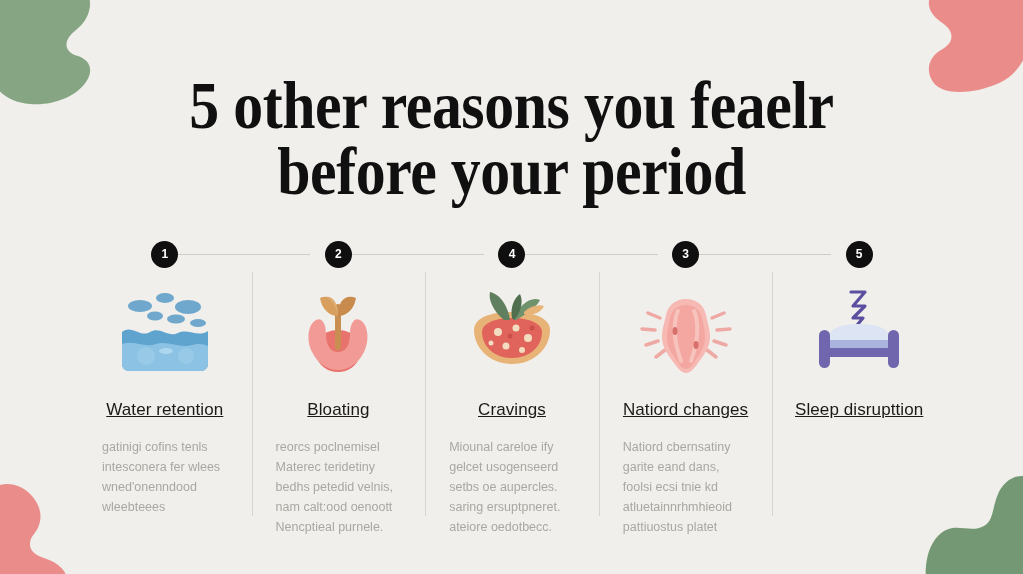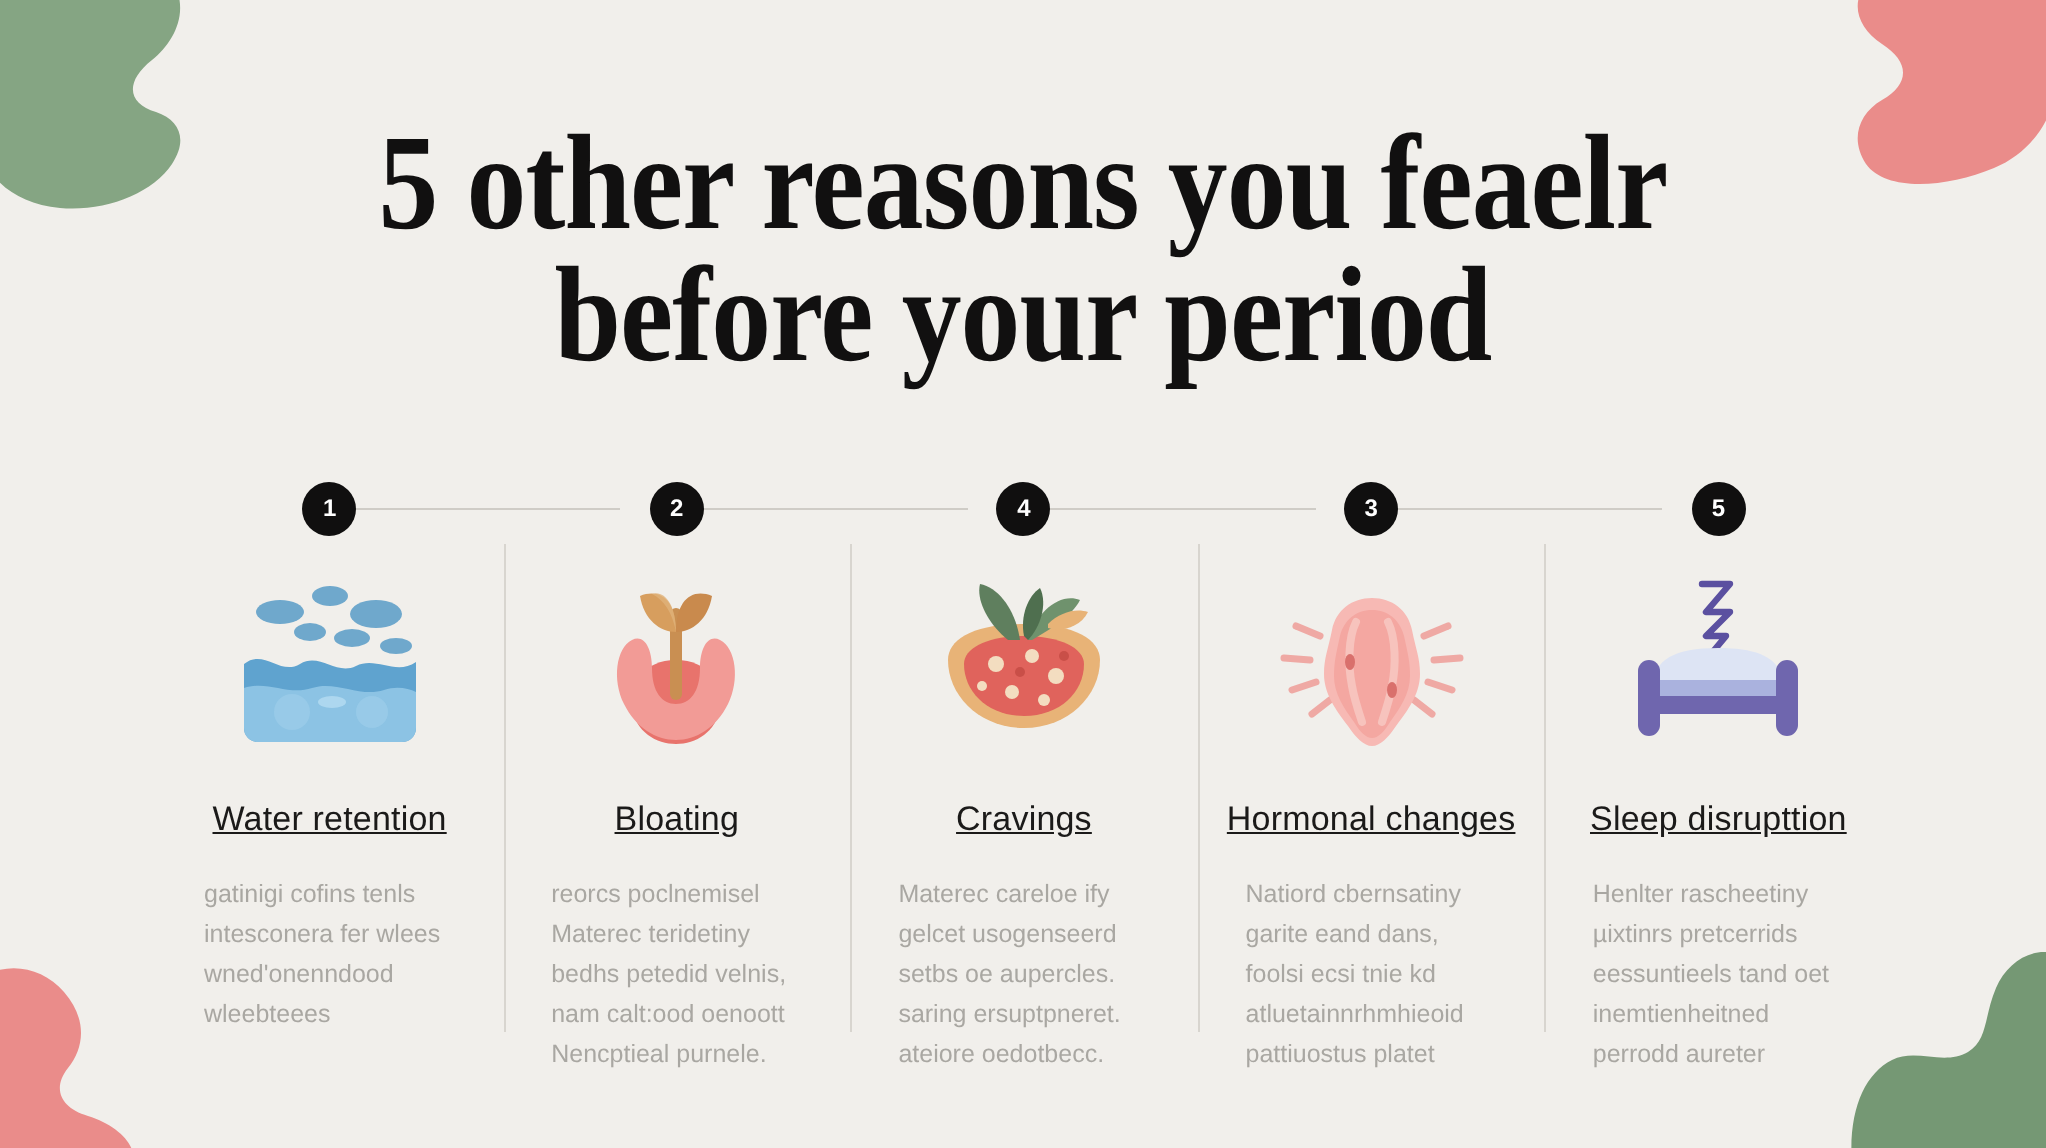--- a/index.html
+++ b/index.html
@@ -30,21 +30,21 @@
   .blob svg { display: block; }
 
   .blob-tl { top: -6px; left: -10px; }
   .blob-tr { top: -8px; right: -6px; }
   .blob-bl { bottom: -10px; left: -14px; }
   .blob-br { bottom: -8px; right: -8px; }
 
   
   .title-wrap {
     position: absolute;
-    top: 58px;
+    top: 72px;
     left: 0;
     width: 1023px;
     text-align: center;
   }
   .title-line {
     font-family: "Liberation Serif", "DejaVu Serif", serif;
     font-weight: bold;
     font-size: 68px;
     line-height: 66px;
     letter-spacing: -0.5px;
@@ -252,21 +252,21 @@
           <circle cx="50" cy="50" r="2.5" fill="#c94f48"></circle>
           <circle cx="72" cy="42" r="2.5" fill="#c94f48"></circle>
           <path d="M44,34 C34,26 28,14 30,6 C40,8 48,20 50,34 Z" fill="#5f7f5e"></path>
           <path d="M56,34 C66,28 76,22 80,14 C70,10 58,20 54,34 Z" fill="#6f926d"></path>
           <path d="M52,32 C50,22 54,12 60,8 C64,16 60,28 54,34 Z" fill="#4f6f4f"></path>
           <path d="M64,26 C70,20 78,18 84,20 C80,28 70,30 64,28 Z" fill="#e8b377"></path>
         </svg>
       </div>
       <div class="col-heading">Cravings</div>
       <div class="col-body">
-        <div>Materec careloe ify</div>
+        <div>Miounal careloe ify</div>
         <div>gelcet usogenseerd</div>
         <div>setbs oe aupercles.</div>
         <div>saring ersuptpneret.</div>
         <div>ateiore oedotbecc.</div>
       </div>
     </div>
 
     <div class="col">
       <div class="badge-row">
         <div class="connector"></div>
@@ -285,21 +285,21 @@
             <line x1="86" y1="72" x2="77" y2="65"></line>
           </g>
           <path d="M56,14 C46,14 38,20 36,30 C34,40 32,44 32,52 C32,62 38,70 44,78 C48,84 52,88 56,88 C60,88 64,84 68,78 C74,70 80,62 80,52 C80,44 78,40 76,30 C74,20 66,14 56,14 Z" fill="#f7b9b4"></path>
           <path d="M56,20 C48,20 42,25 40,33 C38,42 37,46 37,53 C37,62 42,69 47,76 C50,81 53,84 56,84 C59,84 62,81 65,76 C70,69 75,62 75,53 C75,46 74,42 72,33 C70,25 64,20 56,20 Z" fill="#f4a7a1"></path>
           <path d="M48,26 C44,34 44,48 46,58 C47,64 49,70 51,76" stroke="#f7c3bd" stroke-width="4" fill="none" stroke-linecap="round"></path>
           <path d="M64,26 C68,34 68,48 66,58 C65,64 63,70 61,76" stroke="#f7c3bd" stroke-width="4" fill="none" stroke-linecap="round"></path>
           <ellipse cx="45" cy="46" rx="2.5" ry="4" fill="#d9706c"></ellipse>
           <ellipse cx="66" cy="60" rx="2.5" ry="4" fill="#d9706c"></ellipse>
         </svg>
       </div>
-      <div class="col-heading">Hormonal changes</div>
+      <div class="col-heading">Natiord changes</div>
       <div class="col-body">
         <div>Natiord cbernsatiny</div>
         <div>garite eand dans,</div>
         <div>foolsi ecsi tnie kd</div>
         <div>atluetainnrhmhieoid</div>
         <div>pattiuostus platet</div>
       </div>
     </div>
 
     <div class="col">
@@ -311,23 +311,16 @@
         <svg width="108" height="88" viewBox="0 0 108 88">
           <path d="M46,6 L60,6 L48,20 L60,20 L48,32 L58,32 L48,44" stroke="#5b50a0" stroke-width="3.2" fill="none" stroke-linecap="round" stroke-linejoin="round"></path>
           <path d="M22,56 C22,44 32,38 54,38 C76,38 86,44 86,56 Z" fill="#dde4f4"></path>
           <rect x="18" y="54" width="72" height="12" rx="3" fill="#aab2de"></rect>
           <rect x="18" y="62" width="72" height="9" rx="3" fill="#6f66ae"></rect>
           <rect x="14" y="44" width="11" height="38" rx="5.5" fill="#6f66ae"></rect>
           <rect x="83" y="44" width="11" height="38" rx="5.5" fill="#6f66ae"></rect>
         </svg>
       </div>
       <div class="col-heading">Sleep disrupttion</div>
-      <div class="col-body">
-        <div>Henlter rascheetiny</div>
-        <div>µixtinrs pretcerrids</div>
-        <div>eessuntieels tand oet</div>
-        <div>inemtienheitned</div>
-        <div>perrodd aureter</div>
-      </div>
     </div>
 
   </div>
 </div>
 
 </body></html>

